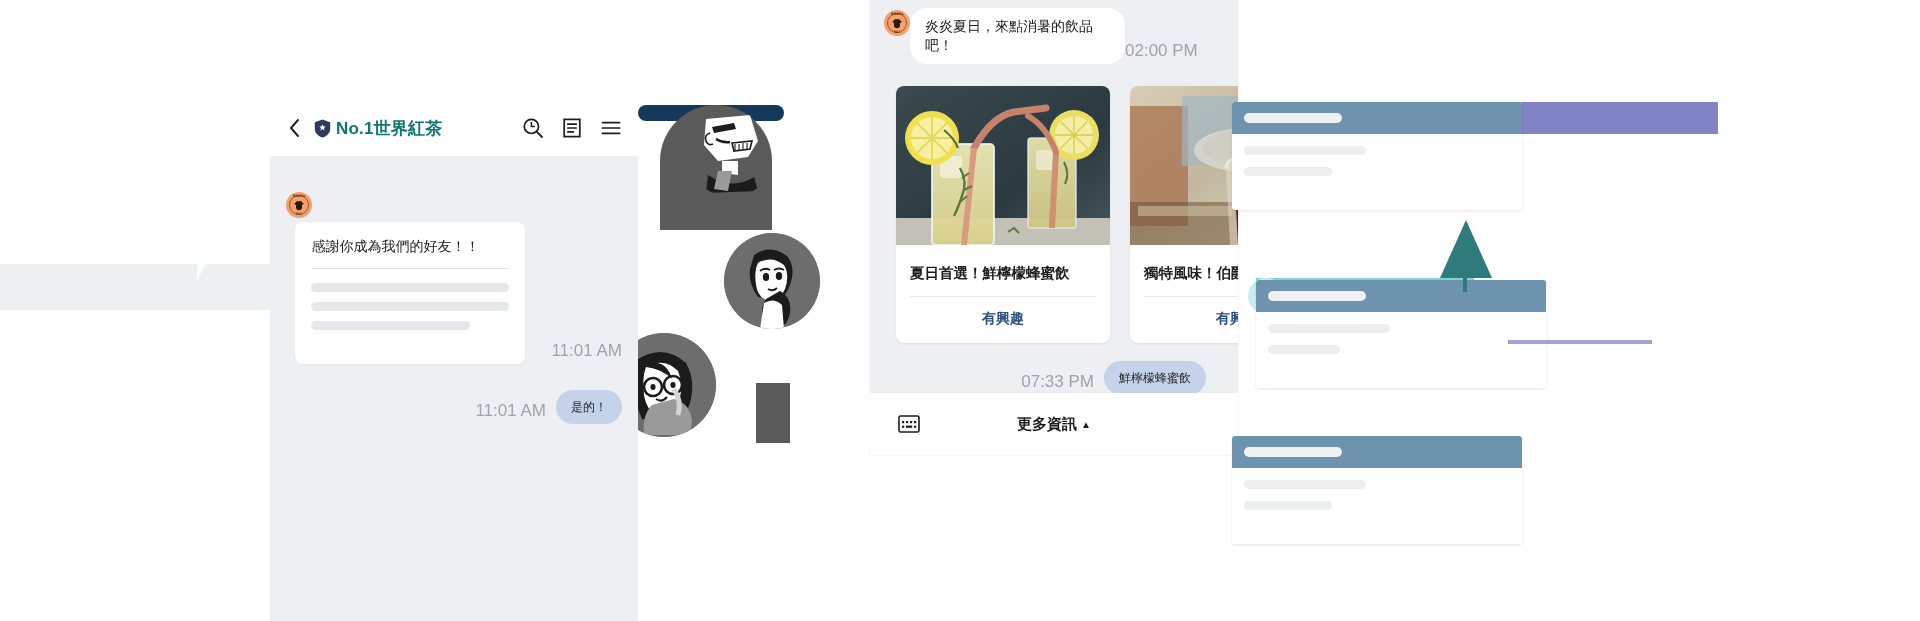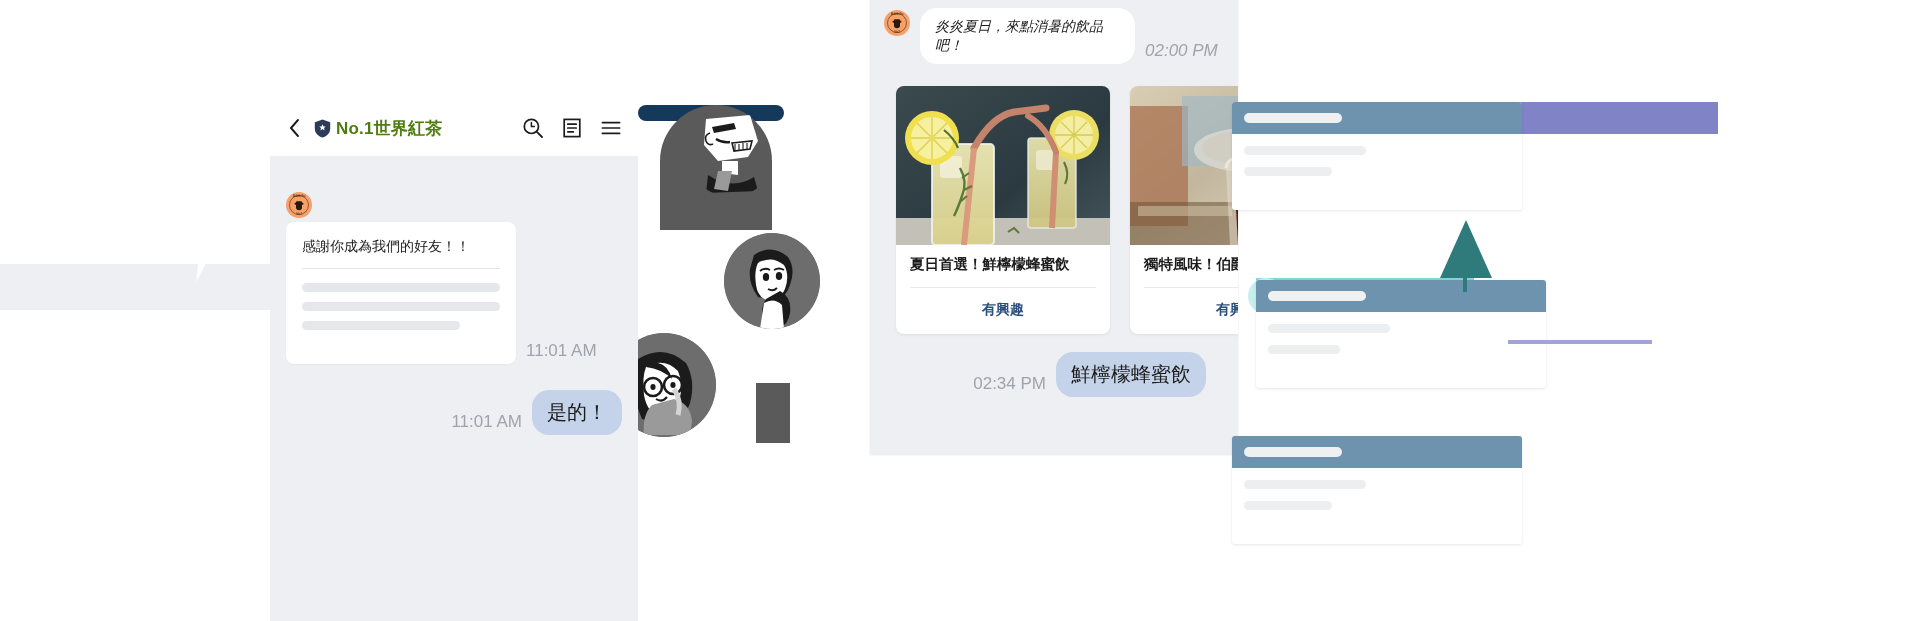--- a/index.html
+++ b/index.html
@@ -52,29 +52,29 @@
     position:absolute; left:270px; top:100px; width:368px; height:521px;
     background:#edeff3; overflow:hidden;
   }
   #pl-header {
     height:56px; background:#ffffff; display:flex; align-items:center;
     padding: 0 16px 0 14px; gap: 0;
   }
   #pl-back { width:22px; height:22px; flex:0 0 auto; cursor:pointer; }
   #pl-badge { width:17px; height:19px; margin-left:8px; flex:0 0 auto; }
   #pl-title {
-    font-size:17px; font-weight:700; color:#4d7c0f; letter-spacing:.2px;
+    font-size:17px; font-weight:700; color:#0f766e; letter-spacing:.2px;
     margin-left:5px; white-space:nowrap;
   }
   #pl-actions { margin-left:auto; display:flex; align-items:center; gap:17px; }
   .hicon { width:22px; height:22px; cursor:pointer; }
 
   #pl-body { padding: 18px 16px 0 16px; position:relative; height:465px; }
 
-  .msg-row { display:flex; align-items:flex-start; gap:10px; margin-bottom:6px;font-style:italic; }
+  .msg-row { display:flex; align-items:flex-start; margin-bottom:6px; }
   .av-logo {
     width:26px; height:26px; border-radius:50%; background:#f6a06a;
     flex:0 0 auto; position:relative; overflow:hidden; margin-top:2px;
   }
   .av-logo .av-inner{
     position:absolute; inset:3px; border-radius:50%;
     border:1px solid rgba(60,30,10,.55);
   }
   .av-logo .av-cup{
     position:absolute; left:50%; top:50%; transform:translate(-50%,-42%);
@@ -94,21 +94,21 @@
   }
 
   .bub-in {
     background:#ffffff; border-radius:17px; padding:9px 15px;
     font-size:14px; color:#1c1c1c; line-height:1.35; max-width:230px;
   }
   .stamp { font-size:17px; color:#9fa4ac; align-self:flex-end; margin-bottom:3px; white-space:nowrap; }
 
   .bub-out {
     background:#c5d3ea; border-radius:17px; padding:9px 15px;
-    font-size:20px; color:#1c1c1c; line-height:1.35;
+    font-size:12px; color:#1c1c1c; line-height:1.35;
   }
   .msg-row-out { display:flex; justify-content:flex-end; align-items:flex-start; gap:10px; }
 
   
   .card-bubble {
     background:#ffffff; border-radius:8px; width:230px; padding:16px 16px 16px 16px;
     box-shadow: 0 1px 2px rgba(0,0,0,.04);
   }
   .card-bubble .cb-title { font-size:14px; color:#1c1c1c; font-weight:400; }
   .card-bubble .cb-rule { height:1px; background:#e3e5e9; margin:12px 0 14px 0; }
@@ -129,21 +129,21 @@
   #pr-cards {
     display:flex; gap:20px; margin-top:22px; padding-left:12px;
   }
   .prod-card {
     background:#ffffff; border-radius:8px; width:214px; flex:0 0 auto; overflow:hidden;
     box-shadow: 0 1px 3px rgba(0,0,0,.07);
   }
   .prod-img { width:214px; height:159px; position:relative; overflow:hidden; }
   .prod-name {
     font-size:14.5px; font-weight:700; color:#1c1c1c;
-    padding: 10px 14px 13px 14px; white-space:nowrap;
+    padding: 19px 14px 13px 14px; white-space:nowrap;
   }
   .prod-rule { height:1px; background:#e7e9ed; margin: 0 14px; }
   .prod-cta {
     text-align:center; color:#2b4f7e; font-size:14px; font-weight:700;
     padding: 13px 0 15px 0; cursor:pointer;
   }
   #pr-out { display:flex; justify-content:flex-end; align-items:flex-start; gap:10px; padding: 18px 18px 0 0; }
   #pr-footer {
     position:absolute; left:0; bottom:0; width:368px; height:62px; background:#ffffff;
     display:flex; align-items:center; padding: 0 28px;
@@ -287,21 +287,21 @@
 
       <div class="msg-row" style="margin-top:16px; align-items:flex-start;">
         <div class="av-logo">
           <div class="av-inner"></div>
             <div class="av-txt">BubbleTea</div>
           <div class="av-lid"></div>
             <div class="av-cup"></div>
             <div class="av-txt2">No.1</div>
         </div>
       </div>
-      <div style="display:flex; align-items:flex-end; gap:10px; margin-top:-2px;">
+      <div style="display:flex; align-items:flex-end; gap:26px; margin-top:-2px;justify-content:flex-end;">
         <div class="card-bubble">
           <div class="cb-title">感謝你成為我們的好友！！</div>
           <div class="cb-rule"></div>
           <div class="skel w1"></div>
           <div class="skel w2"></div>
           <div class="skel w3"></div>
         </div>
         <div class="stamp">11:01 AM</div>
       </div>
 
@@ -426,25 +426,42 @@
               <path d="M96 82 q0 -16 50 -16 q52 0 52 16" fill="none" stroke="#f1ece1" stroke-width="3" opacity=".8"></path>
             </svg>
           </div>
           <div class="prod-name">獨特風味！伯爵</div>
           <div class="prod-rule"></div>
           <div class="prod-cta">有興趣</div>
         </div>
       </div>
 
       <div id="pr-out">
-        <div class="stamp">02:34 PM</div>
+        <div class="stamp">07:33 PM</div>
         <div class="bub-out">鮮檸檬蜂蜜飲</div>
       </div>
     </div>
 
+    <div id="pr-footer">
+      <svg id="pr-kb" viewBox="0 0 22 18">
+        <rect x="1" y="1" width="20" height="16" rx="1.5" fill="none" stroke="#1c1c1c" stroke-width="1.6"></rect>
+        <g fill="#1c1c1c">
+          <rect x="4" y="6" width="2.2" height="2.2"></rect>
+            <rect x="8" y="6" width="2.2" height="2.2"></rect>
+          <rect x="12" y="6" width="2.2" height="2.2"></rect>
+            <rect x="16" y="6" width="2.2" height="2.2"></rect>
+          <rect x="4" y="10.6" width="2.2" height="2.2"></rect>
+            <rect x="8" y="10.6" width="6.2" height="2.2"></rect>
+          <rect x="16" y="10.6" width="2.2" height="2.2"></rect>
+        </g>
+      </svg>
+      <div id="pr-more">
+        <span>更多資訊</span><span class="caret">▲</span>
+      </div>
+    </div>
   </div>
 
   <div id="flow">
     <div id="fbar-purple"></div>
 
     <div class="fnode" id="fn1">
       <div class="fhead">
           <div class="fpill" style="width:98px;"></div>
         </div>
       <div class="fline" style="width:122px;"></div>

